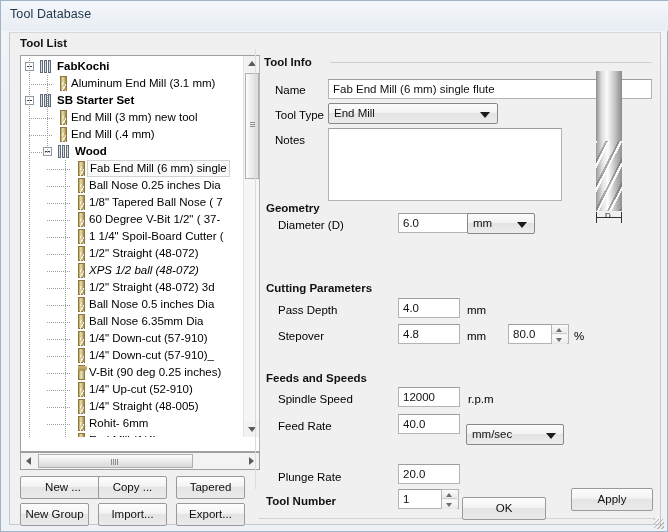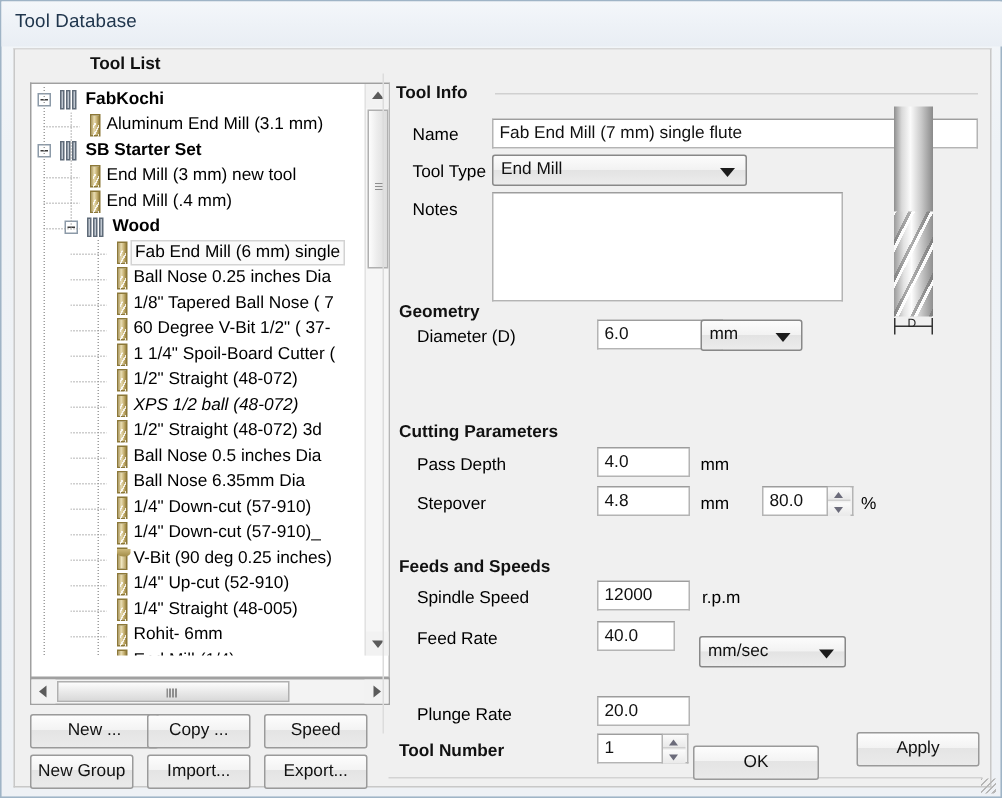--- a/index.html
+++ b/index.html
@@ -208,21 +208,21 @@
 <body>
 
 <div id="window">
 
   <div id="titlebar">
     <div id="titletext">Tool Database</div>
   </div>
 
   <div id="panel">
 
-    <div class="grpcap" style="left:10px; top:4px;margin-left:40px;">Tool List</div>
+    <div class="grpcap" style="left:10px; top:4px;">Tool List</div>
 
     <div id="treebox">
       <div id="treeinner">
           <div class="node grp" style="left: 4px; top: 2px;">
             <span class="exp" style="left: 0px;"></span>
             <span class="gicon" style="left: 15px;">
               <span></span>
               <span></span>
               <span></span>
             </span>
@@ -412,32 +412,32 @@
       <div class="hthumb">
           <span class="grip"></span>
         </div>
       <div class="arrow right" style="left:222px; top:0;">
           <span class="tri"></span>
         </div>
     </div>
 
     <div class="btn" style="left:10px; top:443px; width:86px;">New ...</div>
     <div class="btn" style="left:88px; top:443px; width:69px;">Copy ...</div>
-    <div class="btn" style="left:166px; top:443px; width:69px;">Speed</div>
+    <div class="btn" style="left:166px; top:443px; width:69px;">Tapered</div>
     <div class="btn" style="left:10px; top:470px; width:69px;">New Group</div>
     <div class="btn" style="left:88px; top:470px; width:69px;">Import...</div>
     <div class="btn" style="left:166px; top:470px; width:69px;">Export...</div>
 
     <div class="vsep" style="left:245px; top:16px; height:440px;"></div>
 
     <div class="grpcap" style="left:254px; top:23px;">Tool Info</div>
     <div class="grpline" style="left:320px; top:29px; width:322px;"></div>
 
     <div class="lbl2" style="left:265px; top:51px;">Name</div>
-    <div class="tin" style="left:318px; top:46px; width:324px;">Fab End Mill (7 mm) single flute</div>
+    <div class="tin" style="left:318px; top:46px; width:324px;">Fab End Mill (6 mm) single flute</div>
 
     <div class="lbl2" style="left:265px; top:76px;">Tool Type</div>
     <div class="combo" style="left:318px; top:70px; width:170px;">
       <span>End Mill</span>
       <span class="cbarrow"></span>
     </div>
 
     <div class="lbl2" style="left:265px; top:101px;">Notes</div>
     <div class="notes" style="left:318px; top:95px; width:234px; height:73px;"></div>
 
@@ -478,21 +478,21 @@
     </div>
     <div class="lbl2" style="left:564px; top:297px;">%</div>
 
     <div class="grpcap" style="left:256px; top:339px;">Feeds and Speeds</div>
 
     <div class="lbl2" style="left:268px; top:360px;">Spindle Speed</div>
     <div class="tin" style="left:388px; top:354px; width:62px;">12000</div>
     <div class="lbl2" style="left:458px; top:360px;">r.p.m</div>
 
     <div class="lbl2" style="left:268px; top:387px;">Feed Rate</div>
-    <div class="tin" style="left:388px; top:381px; width:52px;">40.0</div>
+    <div class="tin" style="left:388px; top:381px; width:62px;">40.0</div>
 
     <div class="lbl2" style="left:268px; top:438px;">Plunge Rate</div>
     <div class="tin" style="left:388px; top:431px; width:62px;">20.0</div>
 
     <div class="combo" style="left:456px; top:391px; width:98px;">
       <span>mm/sec</span>
       <span class="cbarrow"></span>
     </div>
 
     <div class="grpcap" style="left:256px; top:462px;">Tool Number</div>

